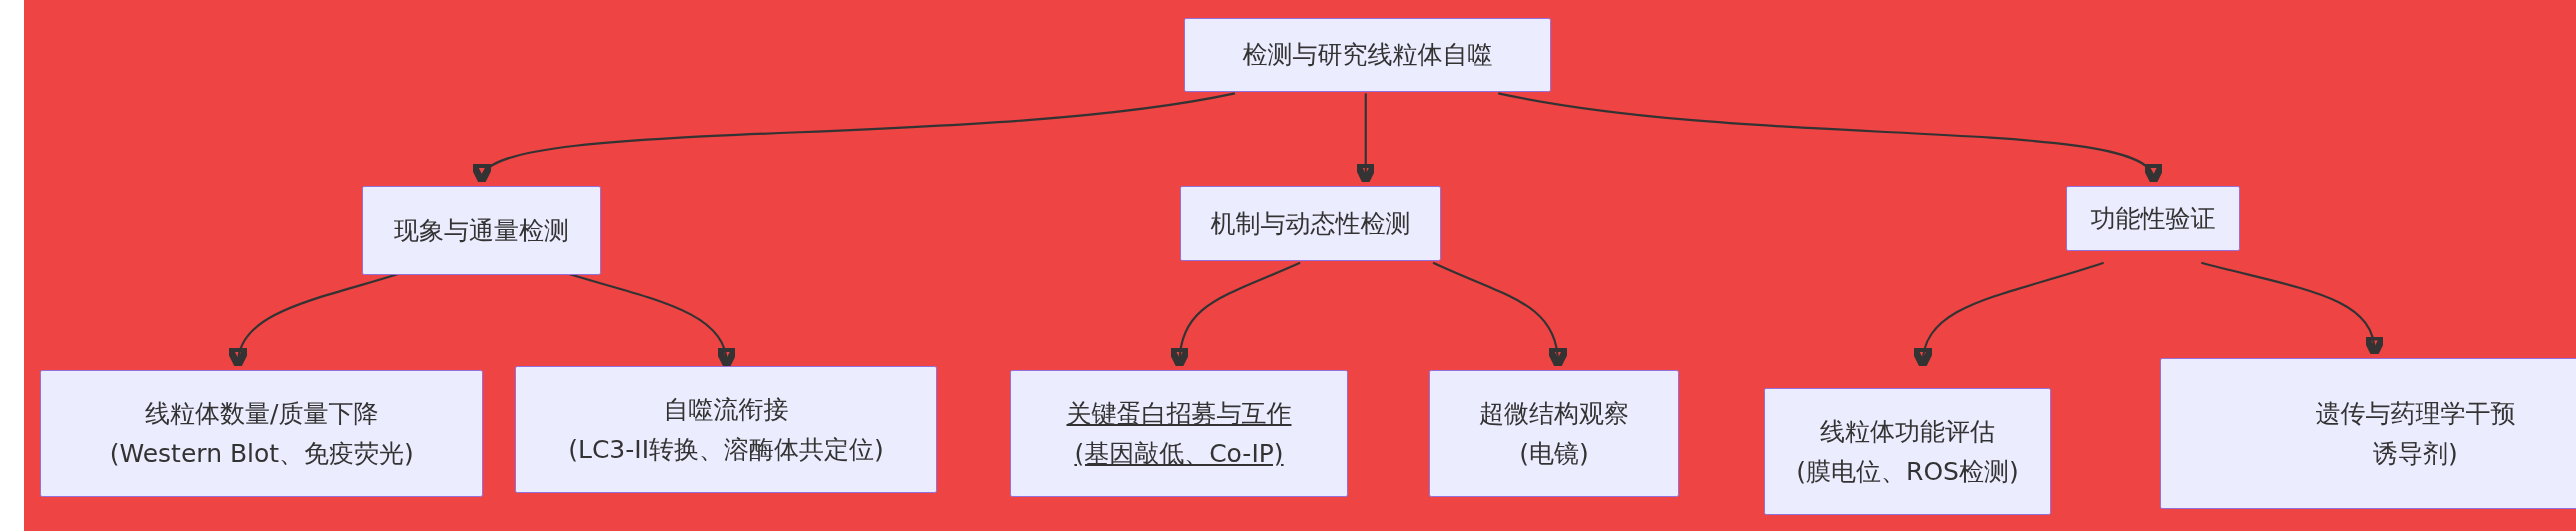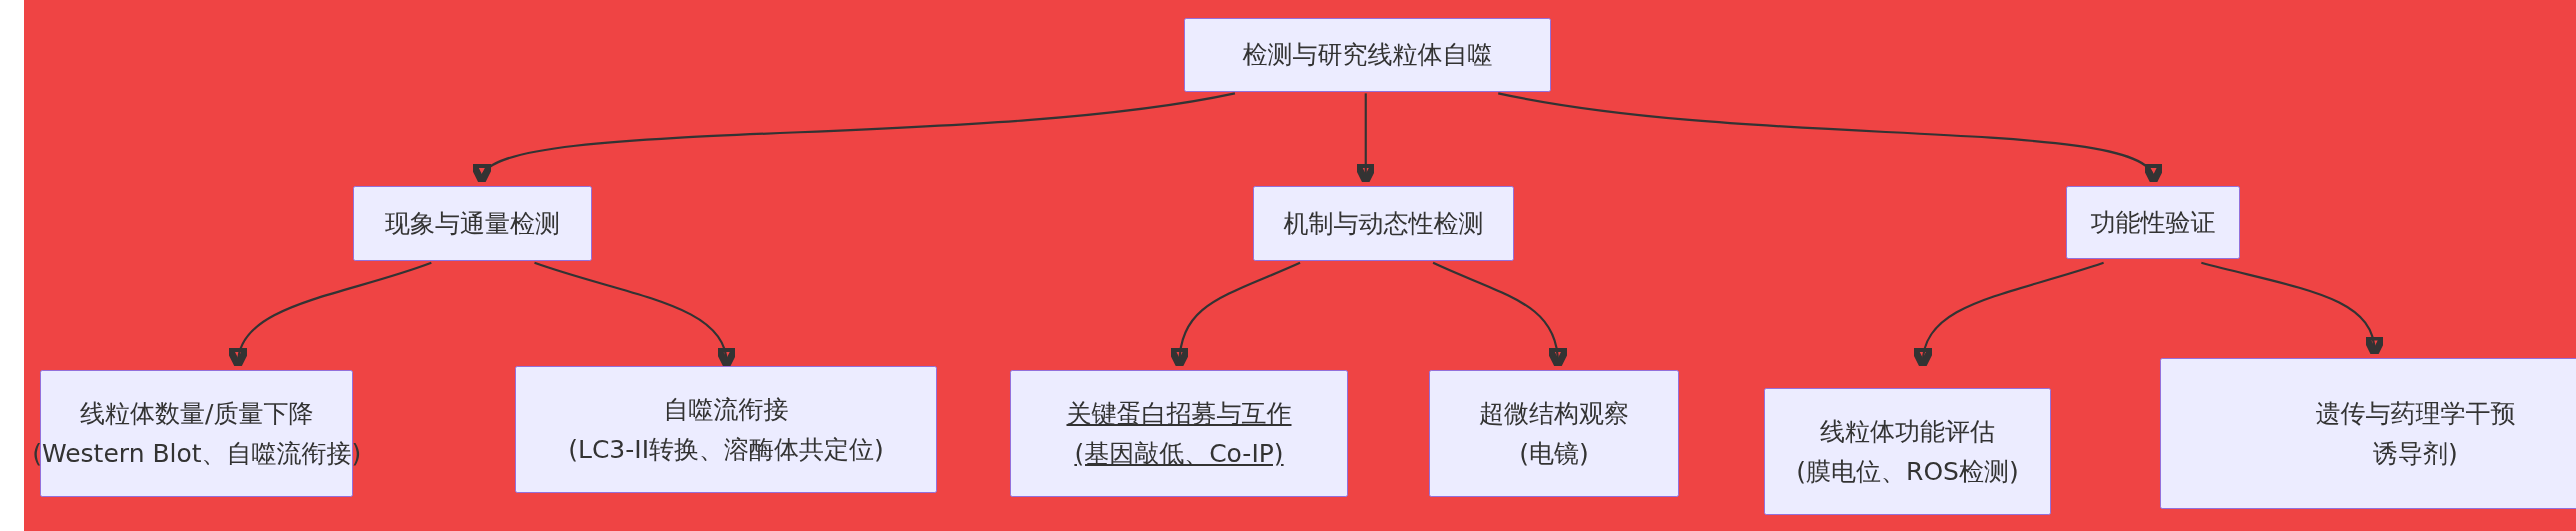--- a/index.html
+++ b/index.html
@@ -64,35 +64,35 @@
     <path d="M2350,484 C2215,545 2128,558 2128,669" marker-end="url(#arrow)"></path>
     <path d="M2595,484 C2725,545 2825,558 2825,669" marker-end="url(#arrow)"></path>
     <path d="M3830,484 C3650,545 3497,558 3497,669" marker-end="url(#arrow)"></path>
     <path d="M4010,484 C4190,532 4329,545 4329,648" marker-end="url(#arrow)"></path>
   </svg>
 
   <div class="node" style="left:1160px; top:18px; width:367px; height:74px;">
     <span>检测与研究线粒体自噬</span>
   </div>
 
-  <div class="node" style="left:329px; top:186px; width:239px; height:75px;">
+  <div class="node" style="left:338px; top:186px; width:239px; height:89px;">
     <span>现象与通量检测</span>
   </div>
 
-  <div class="node" style="left:1229px; top:186px; width:261px; height:75px;">
+  <div class="node" style="left:1156px; top:186px; width:261px; height:75px;">
     <span>机制与动态性检测</span>
   </div>
 
-  <div class="node" style="left:2042px; top:186px; width:174px; height:73px;">
+  <div class="node" style="left:2042px; top:186px; width:174px; height:65px;">
     <span>功能性验证</span>
   </div>
 
-  <div class="node" style="left:16.3px; top:370px; width:313px; height:127px;">
+  <div class="node" style="left:16.3px; top:370px; width:443px; height:127px;">
     <span>线粒体数量/质量下降</span>
-    <span>(Western Blot、自噬流衔接)</span>
+    <span>(Western Blot、免疫荧光)</span>
   </div>
 
   <div class="node" style="left:491px; top:366px; width:422px; height:127px;">
     <span>自噬流衔接</span>
     <span>(LC3-II转换、溶酶体共定位)</span>
   </div>
 
   <div class="node" style="left:986px; top:370px; width:338px; height:127px;text-decoration:underline;">
     <span>关键蛋白招募与互作</span>
     <span>(基因敲低、Co-IP)</span>

